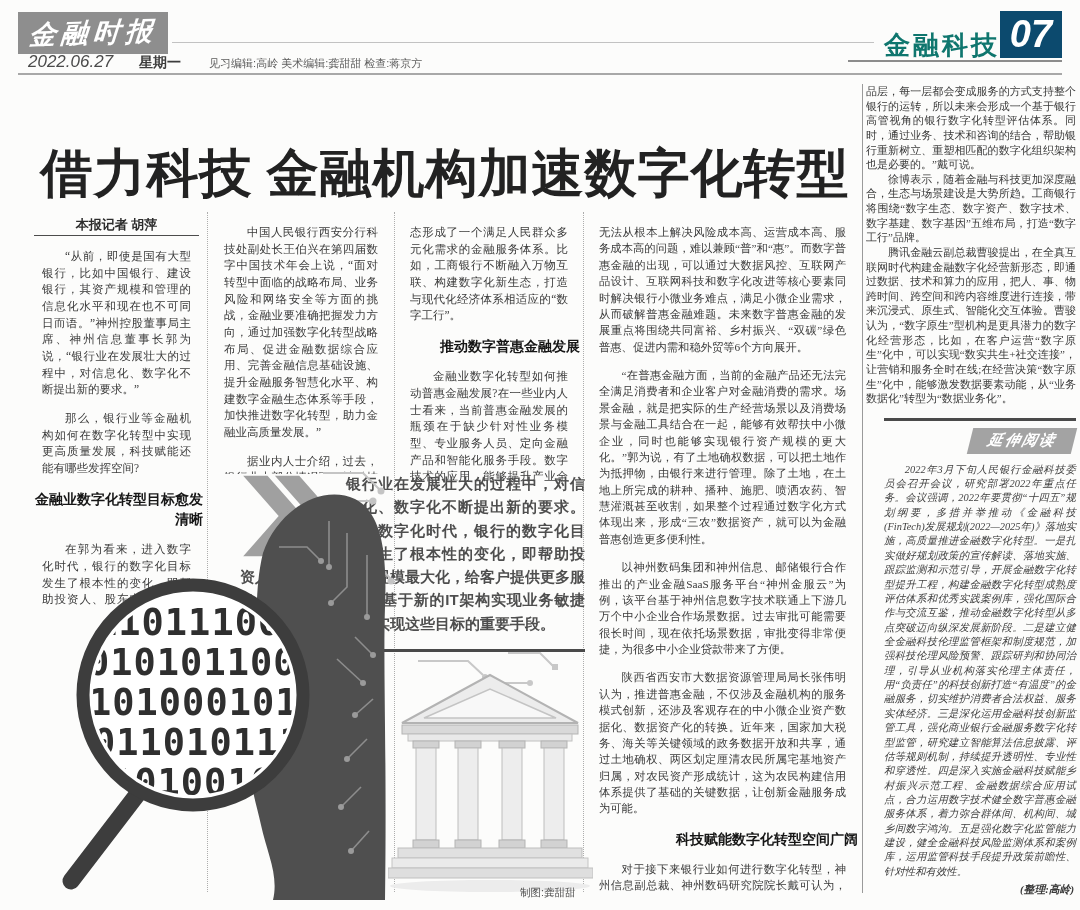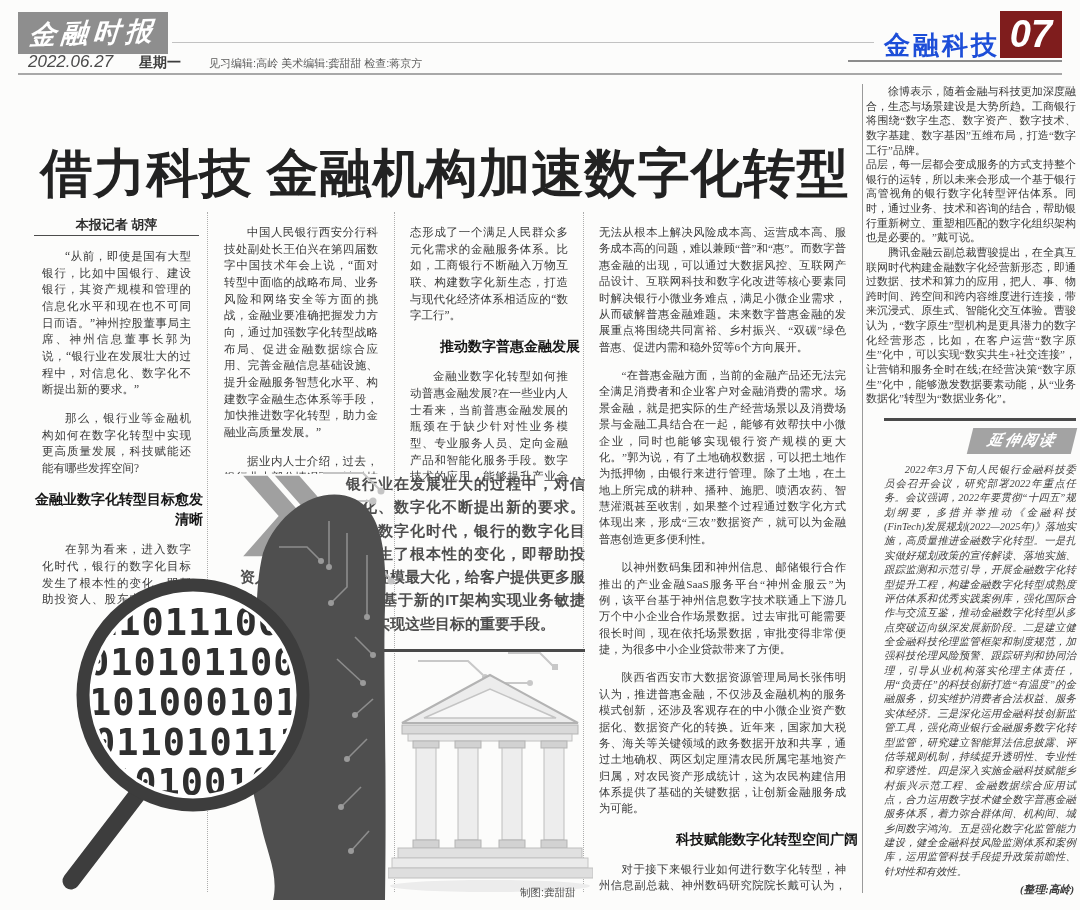--- a/index.html
+++ b/index.html
@@ -10,22 +10,22 @@
             display:flex;align-items:center;justify-content:center;}
   .logo-text{color:#fff;font-style:italic;font-weight:bold;font-size:27px;letter-spacing:5px;
              transform:skewX(-6deg) rotate(-2deg);font-family:"Liberation Serif",serif;}
   .thin-rule{position:absolute;left:172px;top:42px;width:702px;height:1px;background:#c2c2c2;}
   .date-row{position:absolute;left:28px;top:52px;display:flex;align-items:baseline;font-family:"Liberation Sans",sans-serif;}
   .date-txt{font-size:17px;color:#4a4a4a;font-style:italic;}
   .weekday-txt{font-size:14px;font-weight:bold;color:#3c3c3c;margin-left:26px;}
   .credits-txt{font-size:11px;color:#5c5c5c;margin-left:28px;}
   .main-divider{position:absolute;left:18px;top:73px;width:1044px;height:2px;background:#a8a8a8;}
   .section-title{position:absolute;left:884px;top:28px;font-family:"Liberation Sans",sans-serif;
-                 font-size:26px;font-weight:bold;color:#1d4ed8;letter-spacing:3px;}
-  .page-num-box{position:absolute;left:1000px;top:11px;width:62px;height:47px;background:#7f1d1d;
+                 font-size:26px;font-weight:bold;color:#0f766e;letter-spacing:3px;}
+  .page-num-box{position:absolute;left:1000px;top:11px;width:62px;height:47px;background:#0c4a6e;
                 display:flex;align-items:center;justify-content:center;}
   .page-num{color:#fff;font-family:"Liberation Sans",sans-serif;font-weight:bold;font-size:38px;font-style:italic;}
   .right-rule{position:absolute;left:848px;top:60px;width:214px;height:2px;background:#8c8c8c;}
   
   .headline{position:absolute;left:30px;top:104px;width:830px;text-align:center;
             font-size:52px;font-weight:bold;color:#222;letter-spacing:1px;font-family:"Liberation Serif",serif;}
   
   .col{position:absolute;top:212px;font-size:11.5px;line-height:1.45;text-align:justify;overflow:hidden;}
   .col p{margin:12px;text-indent:2em;}
   .col .subhead{font-family:"Liberation Sans",sans-serif;font-weight:bold;font-size:14px;
@@ -233,22 +233,22 @@
           <rect x="153" y="195" width="26" height="8" fill="#d2d2d2" stroke="#b3b3b3"></rect>
         </g>
     </g>
     <rect x="10" y="203" width="184" height="10" fill="#e0e0e0" stroke="#bdbdbd"></rect>
     <rect x="4" y="213" width="196" height="10" fill="#eaeaea" stroke="#c4c4c4"></rect>
     <rect x="0" y="223" width="205" height="10" fill="#dedede" stroke="#c0c0c0"></rect>
   </svg>
   <div class="illu-caption">制图:龚甜甜</div>
 
   <div class="sidebar">
+    <p style="text-indent:0;">品层，每一层都会变成服务的方式支持整个银行的运转，所以未来会形成一个基于银行高管视角的银行数字化转型评估体系。同时，通过业务、技术和咨询的结合，帮助银行重新树立、重塑相匹配的数字化组织架构也是必要的。”戴可说。</p>
     <p>徐博表示，随着金融与科技更加深度融合，生态与场景建设是大势所趋。工商银行将围绕“数字生态、数字资产、数字技术、数字基建、数字基因”五维布局，打造“数字工行”品牌。</p>
-    <p style="text-indent:0;">品层，每一层都会变成服务的方式支持整个银行的运转，所以未来会形成一个基于银行高管视角的银行数字化转型评估体系。同时，通过业务、技术和咨询的结合，帮助银行重新树立、重塑相匹配的数字化组织架构也是必要的。”戴可说。</p>
     <p>腾讯金融云副总裁曹骏提出，在全真互联网时代构建金融数字化经营新形态，即通过数据、技术和算力的应用，把人、事、物跨时间、跨空间和跨内容维度进行连接，带来沉浸式、原生式、智能化交互体验。曹骏认为，“数字原生”型机构是更具潜力的数字化经营形态，比如，在客户运营“数字原生”化中，可以实现“数实共生+社交连接”，让营销和服务全时在线;在经营决策“数字原生”化中，能够激发数据要素动能，从“业务数据化”转型为“数据业务化”。</p>
     <div class="ext-box">
       <div class="ext-rule"></div>
       <div class="ext-header">
         <span class="ext-badge">延伸阅读</span>
       </div>
       <div class="ext-body">2022年3月下旬人民银行金融科技委员会召开会议，研究部署2022年重点任务。会议强调，2022年要贯彻“十四五”规划纲要，多措并举推动《金融科技(FinTech)发展规划(2022—2025年)》落地实施，高质量推进金融数字化转型。一是扎实做好规划政策的宣传解读、落地实施、跟踪监测和示范引导，开展金融数字化转型提升工程，构建金融数字化转型成熟度评估体系和优秀实践案例库，强化国际合作与交流互鉴，推动金融数字化转型从多点突破迈向纵深发展新阶段。二是建立健全金融科技伦理监管框架和制度规范，加强科技伦理风险预警、跟踪研判和协同治理，引导从业机构落实伦理主体责任，用“负责任”的科技创新打造“有温度”的金融服务，切实维护消费者合法权益、服务实体经济。三是深化运用金融科技创新监管工具，强化商业银行金融服务数字化转型监管，研究建立智能算法信息披露、评估等规则机制，持续提升透明性、专业性和穿透性。四是深入实施金融科技赋能乡村振兴示范工程、金融数据综合应用试点，合力运用数字技术健全数字普惠金融服务体系，着力弥合群体间、机构间、城乡间数字鸿沟。五是强化数字化监管能力建设，健全金融科技风险监测体系和案例库，运用监管科技手段提升政策前瞻性、针对性和有效性。</div>
       <div class="ext-credit">(整理:高岭)</div>
     </div>
   </div>

